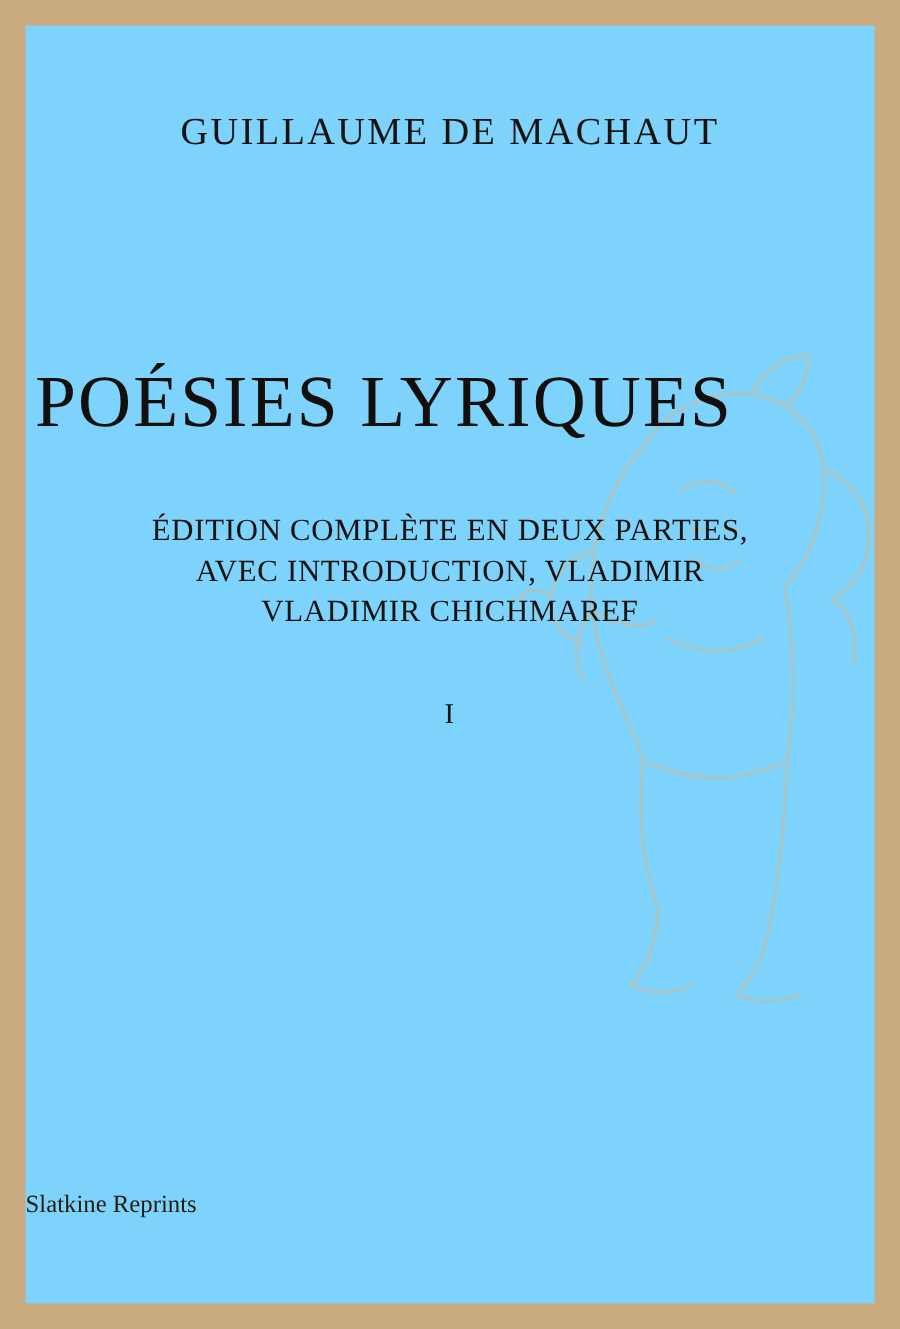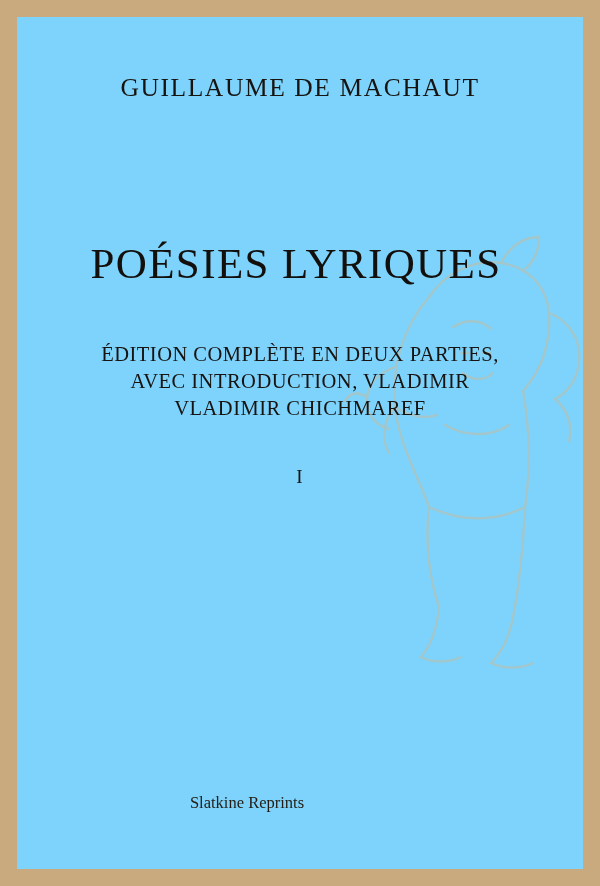--- a/index.html
+++ b/index.html
@@ -49,25 +49,24 @@
     color: #171310;
     font-family: "Liberation Serif", serif;
     font-variant: small-caps;
   }
   .title {
     position: absolute;
     top: 222px;
     left: 0;
     width: 478px;
     text-align: center;
-    font-size: 43px;
+    font-size: 49px;
     letter-spacing: 1.4px;
     color: #120f0c;
     font-family: "Liberation Serif", serif;
-    padding-left: 40px;
   }
   .subtitle {
     position: absolute;
     top: 324px;
     left: 0;
     width: 566px;
     text-align: center;
     font-size: 20.5px;
     line-height: 27px;
     letter-spacing: 0.5px;
@@ -85,21 +84,20 @@
     text-align: center;
     font-size: 19px;
     color: #171310;
     letter-spacing: 1px;
   }
   .publisher {
     position: absolute;
     top: 776px;
     left: 0;
     width: 460px;
-    text-align: center;
     font-size: 16.5px;
     color: #241c14;
     font-family: "Liberation Serif", serif;
   }
 </style>
 </head>
 <body>
 
 <div class="page">
 

